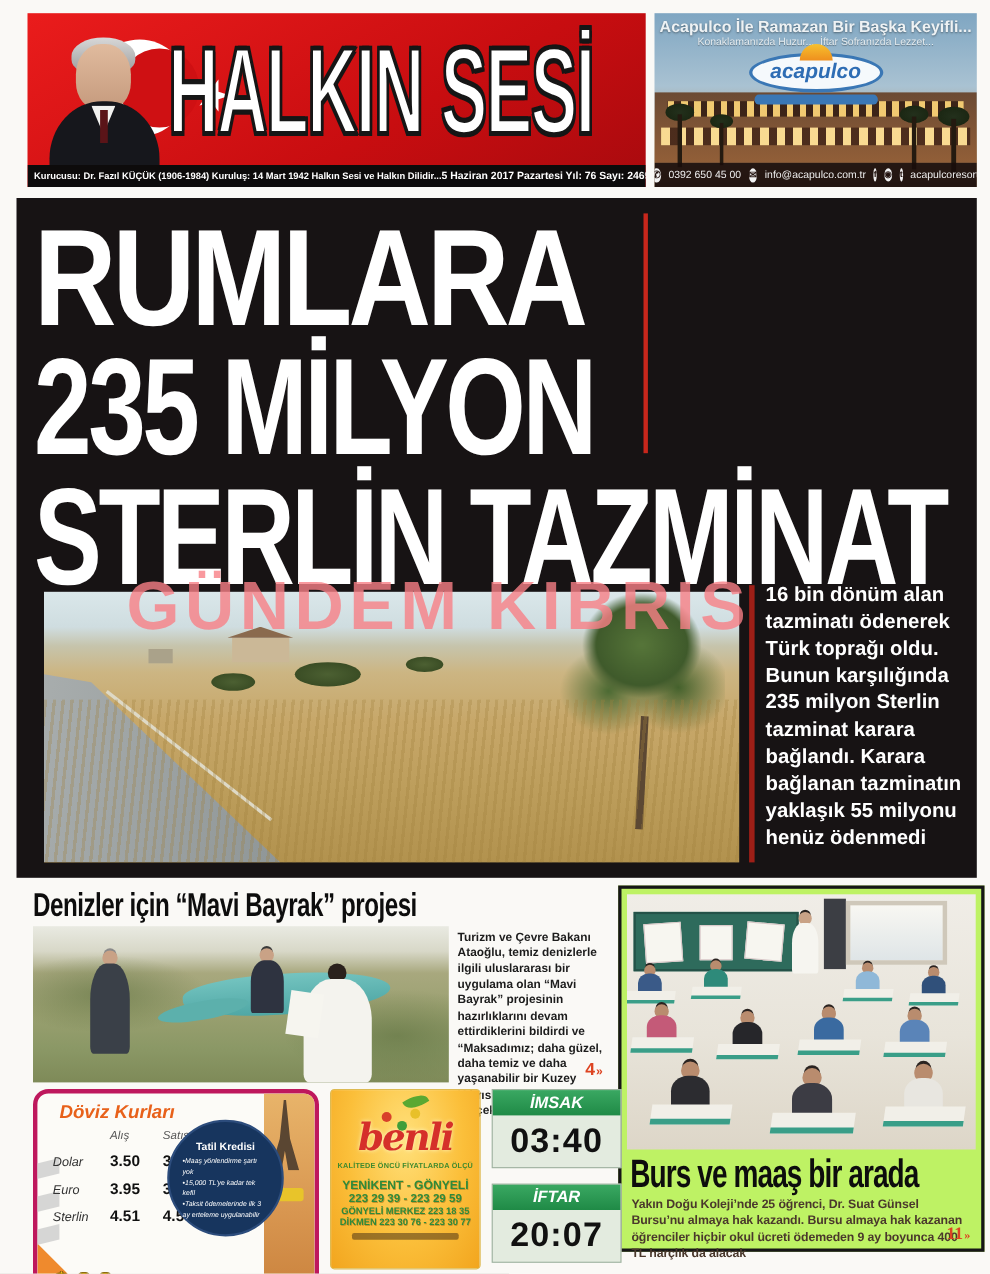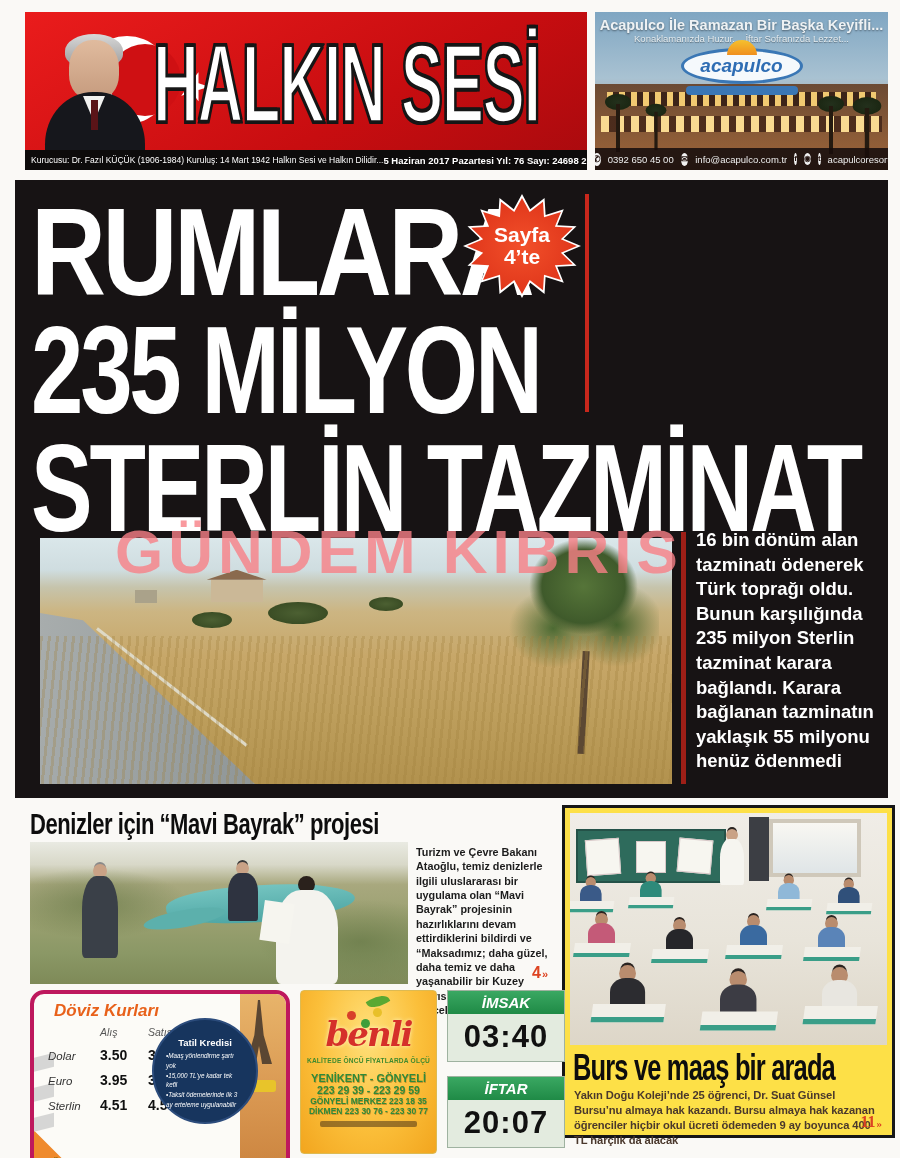--- a/index.html
+++ b/index.html
@@ -13,21 +13,21 @@
   .flag-cres-inner{left:84px;top:32px;width:72px;height:72px;border-radius:50%;background:#cf1013;}
   .flag-star{left:152px;top:52px;font-size:38px;color:#fff;transform:rotate(18deg);}
   .portrait{left:14px;top:22px;width:112px;height:116px;}
   .p-hair{position:absolute;left:26px;top:0;width:58px;height:34px;border-radius:50% 50% 40% 40%;background:linear-gradient(#d8d8d8,#9a9a9a);}
   .p-head{position:absolute;left:30px;top:6px;width:50px;height:60px;border-radius:46% 46% 42% 42%;background:linear-gradient(#e0bb9e,#c59a7d);}
   .p-suit{position:absolute;left:6px;top:58px;width:100px;height:58px;border-radius:48% 48% 0 0/90% 90% 0 0;background:#16171c;}
   .p-shirt{position:absolute;left:44px;top:62px;width:22px;height:26px;background:#f2f2f0;clip-path:polygon(0 0,100% 0,50% 100%);}
   .p-tie{position:absolute;left:52px;top:66px;width:7px;height:30px;background:#5a1418;}
   .mast-title{left:128px;top:8px;font-size:96px;font-weight:bold;color:#fff;letter-spacing:-2px;white-space:nowrap;transform:scale(.66,1.16);transform-origin:left top;-webkit-text-stroke:3px #161616;text-shadow:2px 2px 0 #161616,-2px 2px 0 #161616,2px -2px 0 #161616,-2px -2px 0 #161616;}
   .mast-strip{left:0;bottom:0;width:100%;height:20px;background:#0d0b0b;display:flex;justify-content:space-between;align-items:center;padding:0 6px;color:#fff;white-space:nowrap;}
-  .mast-strip .founder{font-size:8.5px;font-weight:normal;}
+  .mast-strip .founder{font-size:8.5px;font-weight:bold;}
   .mast-strip .dateline{font-size:9.5px;font-weight:bold;}
 
   
   .topad{left:595px;top:12px;width:293px;height:158px;background:linear-gradient(180deg,#7fa6c2 0%,#a9c2d2 42%,#b09878 72%,#7a5c40 100%);overflow:hidden;text-align:center;}
   .topad .adtitle{margin-top:5px;font-size:14.5px;font-weight:bold;color:#eef2f4;text-shadow:0 1px 2px rgba(0,0,0,.45);}
   .topad .adsub{font-size:9.5px;color:#e4ebef;text-shadow:0 1px 1px rgba(0,0,0,.4);}
   .adbuilding{left:0;bottom:22px;width:100%;height:64px;background:linear-gradient(#6b4a33,#925f38);}
   .adbuilding:before{content:"";position:absolute;left:4%;top:8px;width:92%;height:14px;background:repeating-linear-gradient(90deg,rgba(255,215,120,.9) 0 6px,rgba(55,32,22,.92) 6px 12px);}
   .adbuilding:after{content:"";position:absolute;left:2%;top:32px;width:96%;height:16px;background:repeating-linear-gradient(90deg,rgba(255,225,150,.95) 0 8px,rgba(70,40,26,.9) 8px 15px);}
   .palm{position:absolute;width:34px;height:58px;}
@@ -78,21 +78,21 @@
   .fig{position:absolute;}
   .fig .fhead{position:absolute;border-radius:50%;background:#c9a286;}
   .fig .fbody{position:absolute;border-radius:40% 40% 8% 8%;}
   .paper{position:absolute;background:#f6f5ef;transform:rotate(8deg);}
   .story2-body{left:416px;top:845px;width:141px;font-size:10.8px;font-weight:bold;color:#1c1c1c;line-height:1.33;}
   .pageref{color:#dd4422;font-weight:bold;font-size:16px;}
   .pageref:after{content:"\00bb";font-size:11px;margin-left:1px;}
   .s2ref{left:532px;top:964px;}
 
   
-  .story3{left:562px;top:805px;width:333px;height:333px;background:#fde047;border:3px solid #161616;}
+  .story3{left:562px;top:805px;width:333px;height:333px;background:#bef264;border:3px solid #161616;}
   .photo3{position:absolute;left:5px;top:5px;width:317px;height:232px;overflow:hidden;background:linear-gradient(180deg,#f0ede7 0%,#e8e4da 55%,#ddd6c8 100%);}
   .window{position:absolute;right:26px;top:6px;width:92px;height:58px;background:linear-gradient(#f8f7f2,#dfe5e7);border:4px solid #cfc8ba;}
   .curtain{position:absolute;right:118px;top:4px;width:20px;height:64px;background:#3c3e44;}
   .board{position:absolute;left:6px;top:16px;width:150px;height:54px;background:#2e6b5c;border:2px solid #245248;}
   .board .pp{position:absolute;background:#f7f6f0;border:1px solid #d8c8c8;}
   .kid{position:absolute;}
   .kid .khead{position:absolute;left:7px;top:0;width:13px;height:13px;border-radius:50%;background:#b98c6e;box-shadow:0 -3px 0 -1px #2a2320;}
   .kid .kbody{position:absolute;left:0;top:10px;width:27px;height:24px;border-radius:45% 45% 10% 10%;}
   .kid .kdesk{position:absolute;left:-14px;top:30px;width:56px;height:14px;background:#f1efe8;border-bottom:4px solid #3a9e88;transform:skewX(-8deg);}
   .story3-title{position:absolute;left:8px;top:240px;font-size:30px;font-weight:bold;color:#0d0d0d;letter-spacing:-1px;white-space:nowrap;transform:scale(.85,1.2);transform-origin:left top;}
@@ -190,26 +190,20 @@
       <span class="ic soc">t</span>
       <span>acapulcoresort</span>
     </div>
   </div>
 
   <div class="abs lead">
     <div class="hl hl1">RUMLARA</div>
     <div class="hl hl2">235 MİLYON</div>
     <div class="hl hl3">STERLİN TAZMİNAT</div>
 
-    <div class="abs burst">
-      <div class="b-out"></div>
-      <div class="b-in"></div>
-      <div class="b-txt">Sayfa
-4’te</div>
-    </div>
 
     <div class="abs redline1"></div>
 
     <div class="abs photo1">
       <div class="road"></div>
       <div class="curb"></div>
       <div class="house2"></div>
       <div class="house"></div>
       <div class="bush" style="left:36%;top:26%;width:60px;height:22px;"></div>
       <div class="bush" style="left:52%;top:24%;width:34px;height:14px;"></div>

